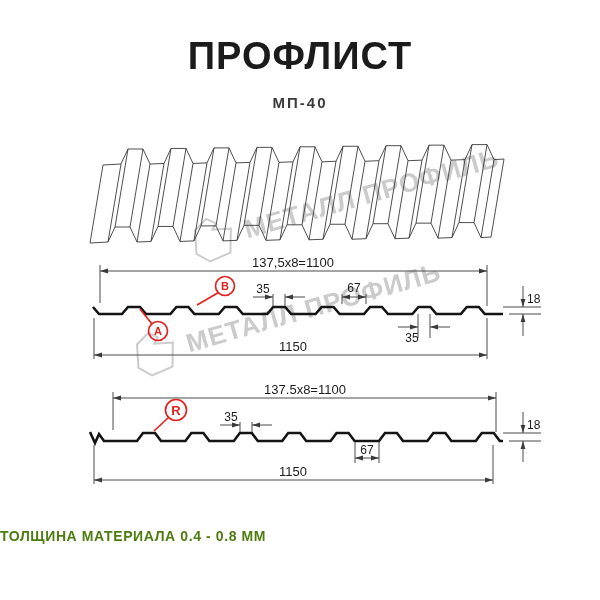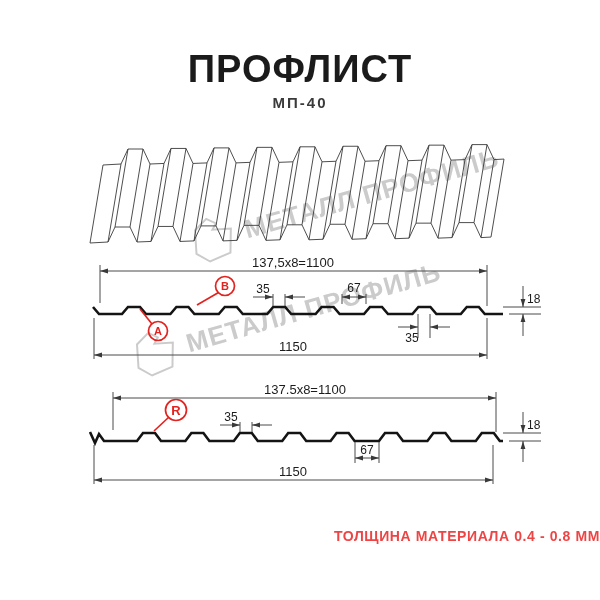--- a/index.html
+++ b/index.html
@@ -1,25 +1,25 @@
 <!DOCTYPE html>
 <html><head>
 <meta charset="utf-8">
 <style>
   html,body{margin:0;padding:0;background:#ffffff;}
   body{width:600px;height:600px;position:relative;overflow:hidden;
        font-family:"Liberation Sans",sans-serif;}
   .stage{position:absolute;inset:0;width:600px;height:600px;background:#fff;}
 
-  .title{position:absolute;left:0;top:48px;width:600px;text-align:center;
+  .title{position:absolute;left:0;top:35px;width:600px;text-align:center;
          font-size:38px;font-weight:800;letter-spacing:1px;color:#1b1b1b;z-index:3;}
   .subtitle{position:absolute;left:0;top:94px;width:600px;text-align:center;
          font-size:15px;font-weight:600;letter-spacing:2px;color:#3a3a3a;z-index:3;}
-  .footer{position:absolute;left:0;top:528px;width:600px;text-align:right;
-         font-size:14px;font-weight:600;letter-spacing:.6px;color:#ef4444;z-index:3;}
+  .footer{position:absolute;left:0;top:528px;width:600px;text-align:left;
+         font-size:14px;font-weight:600;letter-spacing:.6px;color:#4d7c0f;z-index:3;}
 
   .wm{position:absolute;display:flex;align-items:center;gap:7px;color:#cbcbcb;
       transform:rotate(-16deg);transform-origin:left center;z-index:0;white-space:nowrap;}
   .wm .wm-text{font-size:26px;font-weight:700;letter-spacing:1px;}
   .wm svg{display:block;}
 
   svg.draw{position:absolute;z-index:1;overflow:visible;}
   .pline{fill:none;stroke:#141414;stroke-width:2.6;stroke-linejoin:miter;}
   .thin{stroke:#4a4a4a;stroke-width:1;fill:none;}
   .persp{stroke:#3a3a3a;stroke-width:0.9;fill:none;}

